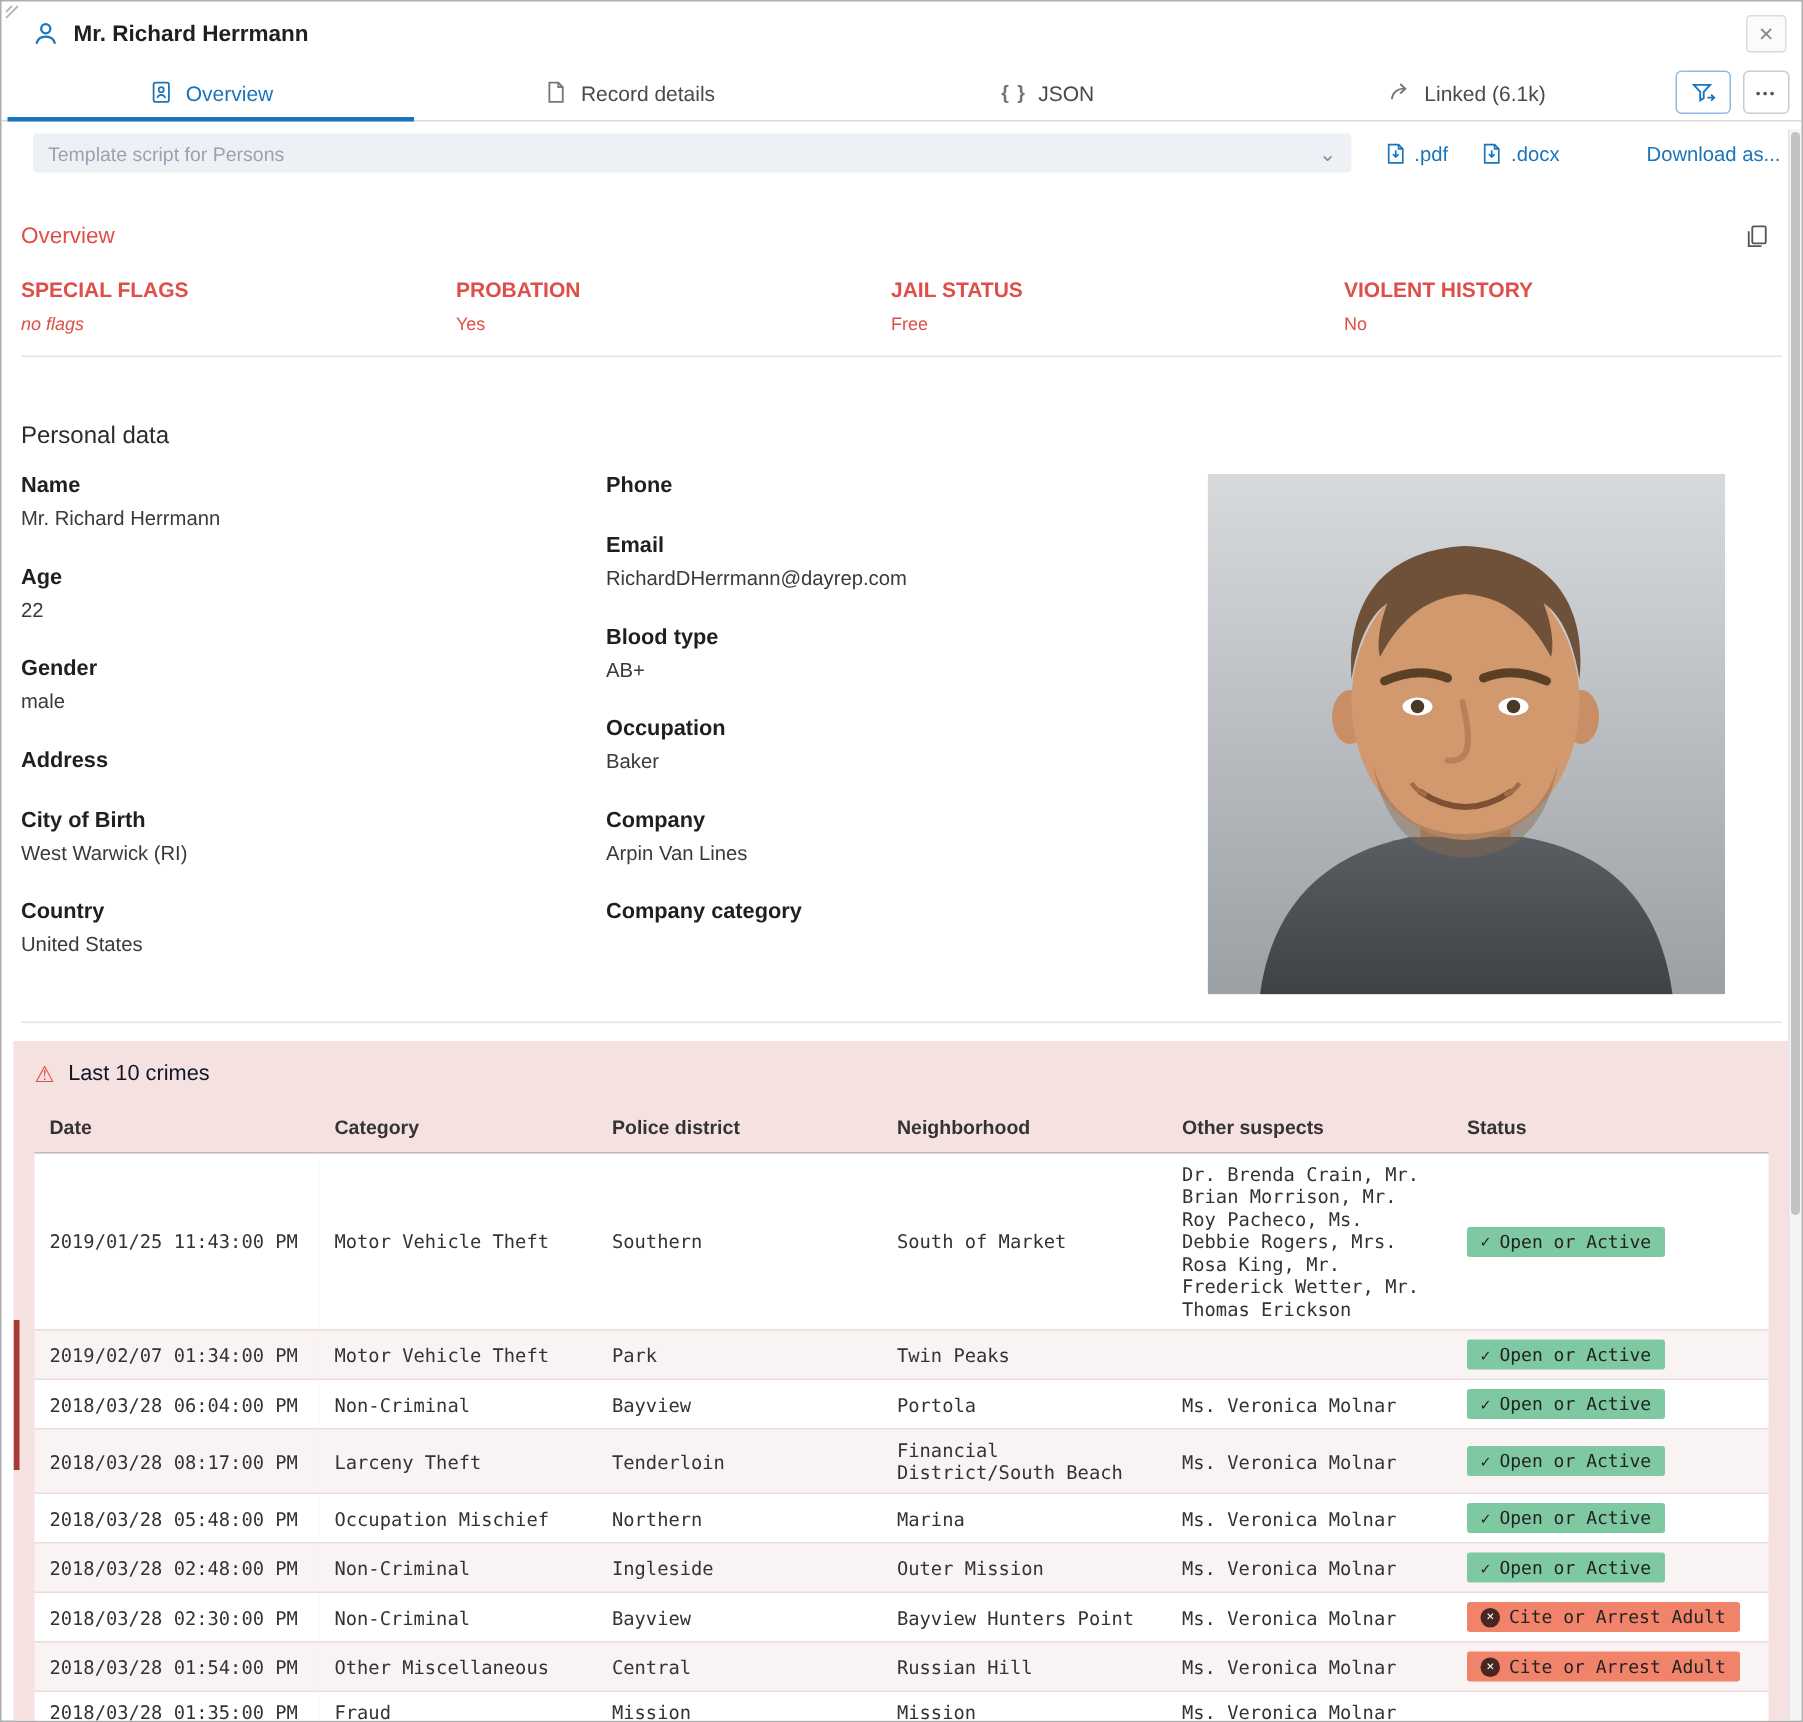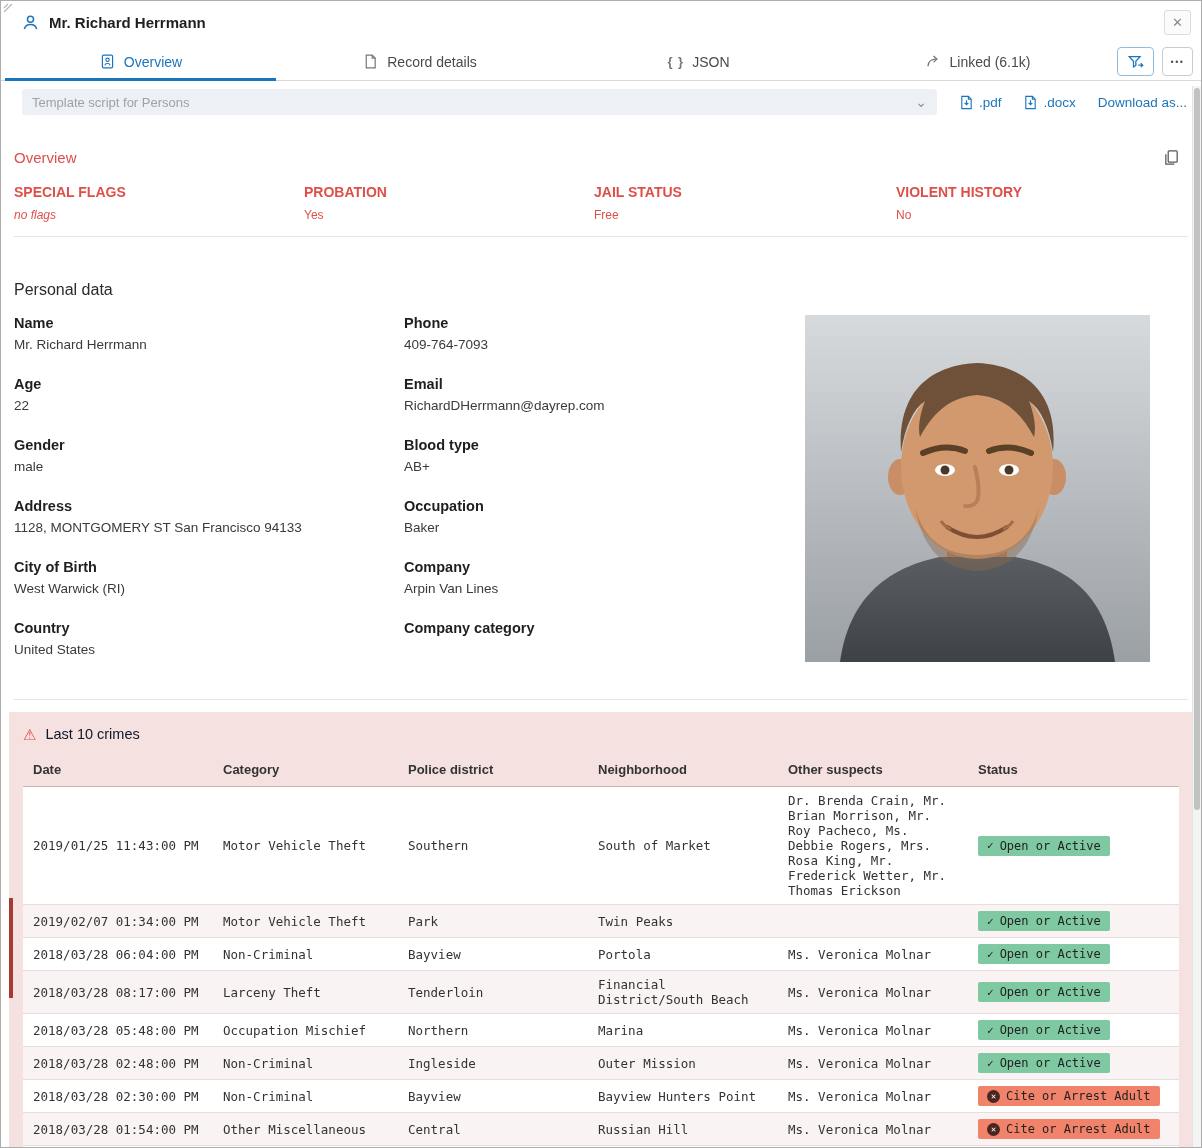--- a/index.html
+++ b/index.html
@@ -36,21 +36,21 @@
   .more-btn { width:31px; border:1px solid #c7cdd3; color:#555; font-size:9px; letter-spacing:1.5px; }
   
   .template-row { display:flex; align-items:center; padding:8px 10px 8px 21px; gap:22px; }
   .tpl-select { flex:1; height:26px; background:#edf1f6; border-radius:3px; display:flex;
     align-items:center; justify-content:space-between; padding:0 10px; cursor:pointer; }
   .tpl-placeholder { font-size:13px; color:#9aa3ad; }
   .chevron { color:#8a94a0; font-size:14px; line-height:10px; }
   .doc-link { display:flex; align-items:center; gap:5px; color:#1b75bb; font-size:13.5px;
     text-decoration:none; cursor:pointer; white-space:nowrap; }
   .doc-link svg { width:15px; height:15px; }
-  .download-link { margin-right:4px; }
+  .download-link { margin-right:4px;margin-left:36px; }
   
   .content { padding:0 13px; }
   .section-row { margin-top:26px; display:flex; justify-content:space-between; align-items:flex-start; }
   .overview-title { color:#df4f4a; font-size:15px; font-weight:400; }
   .copy-btn { cursor:pointer; margin-right:8px; }
   .copy-btn svg { width:17px; height:17px; }
   .flags { display:grid; grid-template-columns:290px 290px 302px 1fr; margin-top:14px; }
   .flag-label { color:#df4f4a; font-weight:bold; font-size:14px; }
   .flag-value { color:#df4f4a; font-size:12px; margin-top:8px; }
   .italic { font-style:italic; }
@@ -221,35 +221,33 @@
         <div class="field">
           <div class="field-label">Age</div>
           <div class="field-value">22</div>
         </div>
         <div class="field">
           <div class="field-label">Gender</div>
           <div class="field-value">male</div>
         </div>
         <div class="field">
           <div class="field-label">Address</div>
-          <div class="field-value">1128, MONTGOMERY ST San Francisco 94133</div>
         </div>
         <div class="field">
           <div class="field-label">City of Birth</div>
           <div class="field-value">West Warwick (RI)</div>
         </div>
         <div class="field">
           <div class="field-label">Country</div>
           <div class="field-value">United States</div>
         </div>
       </div>
     <div class="fields-col">
         <div class="field">
           <div class="field-label">Phone</div>
-          <div class="field-value">409-764-7093</div>
         </div>
         <div class="field">
           <div class="field-label">Email</div>
           <div class="field-value">RichardDHerrmann@dayrep.com</div>
         </div>
         <div class="field">
           <div class="field-label">Blood type</div>
           <div class="field-value">AB+</div>
         </div>
         <div class="field">

